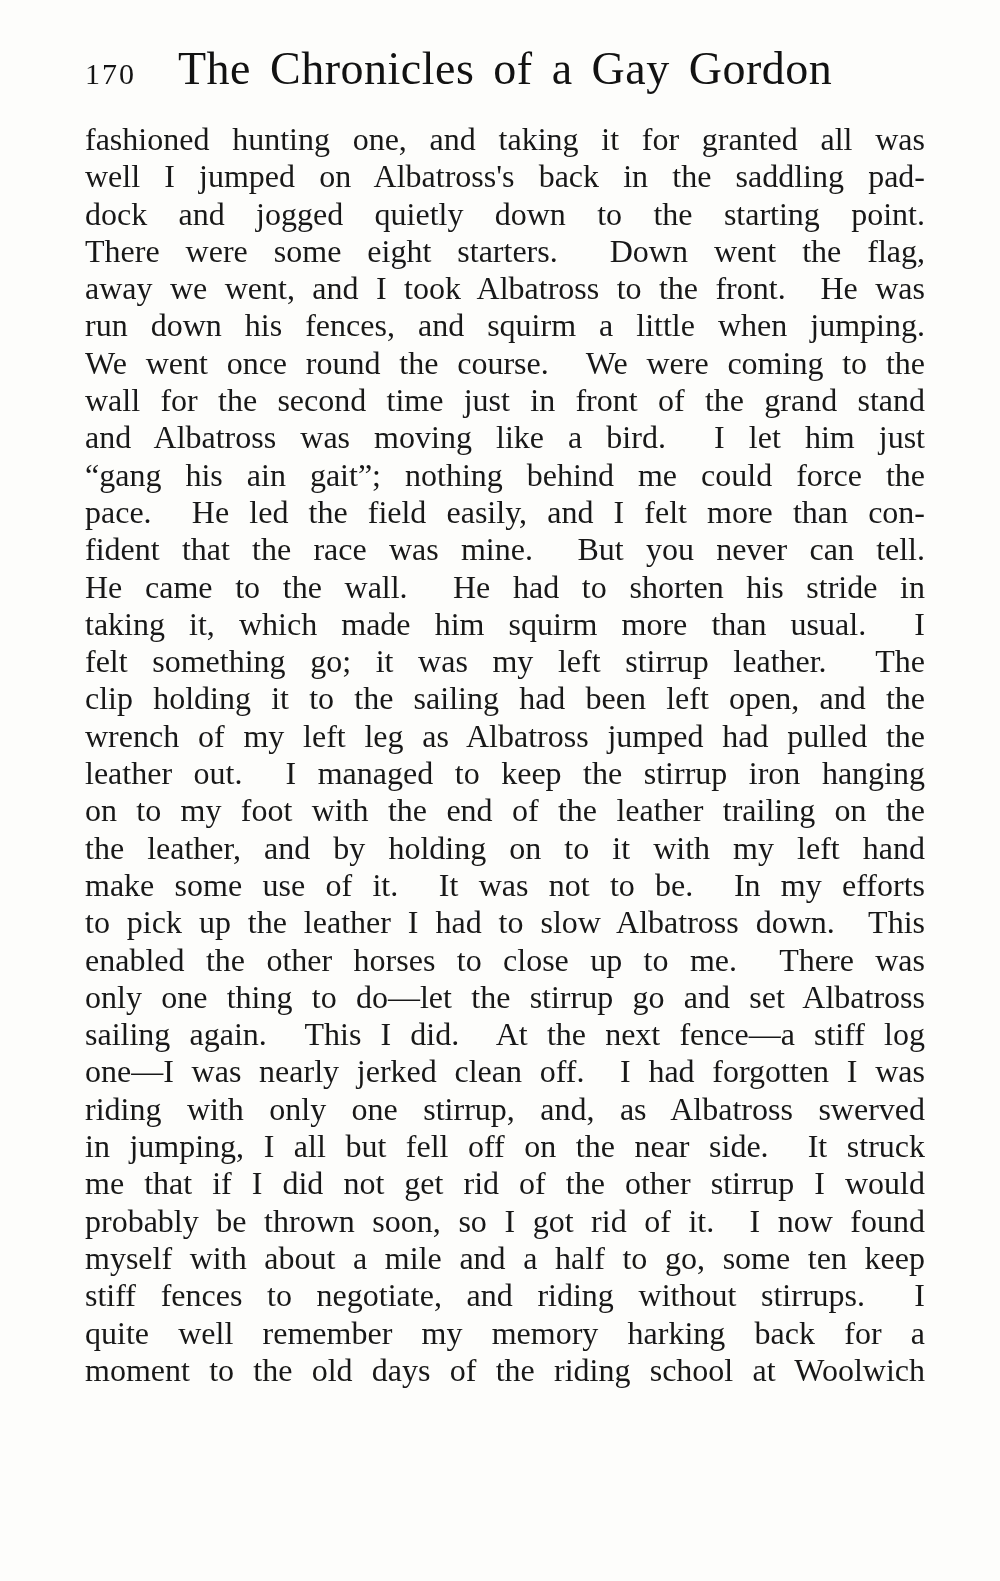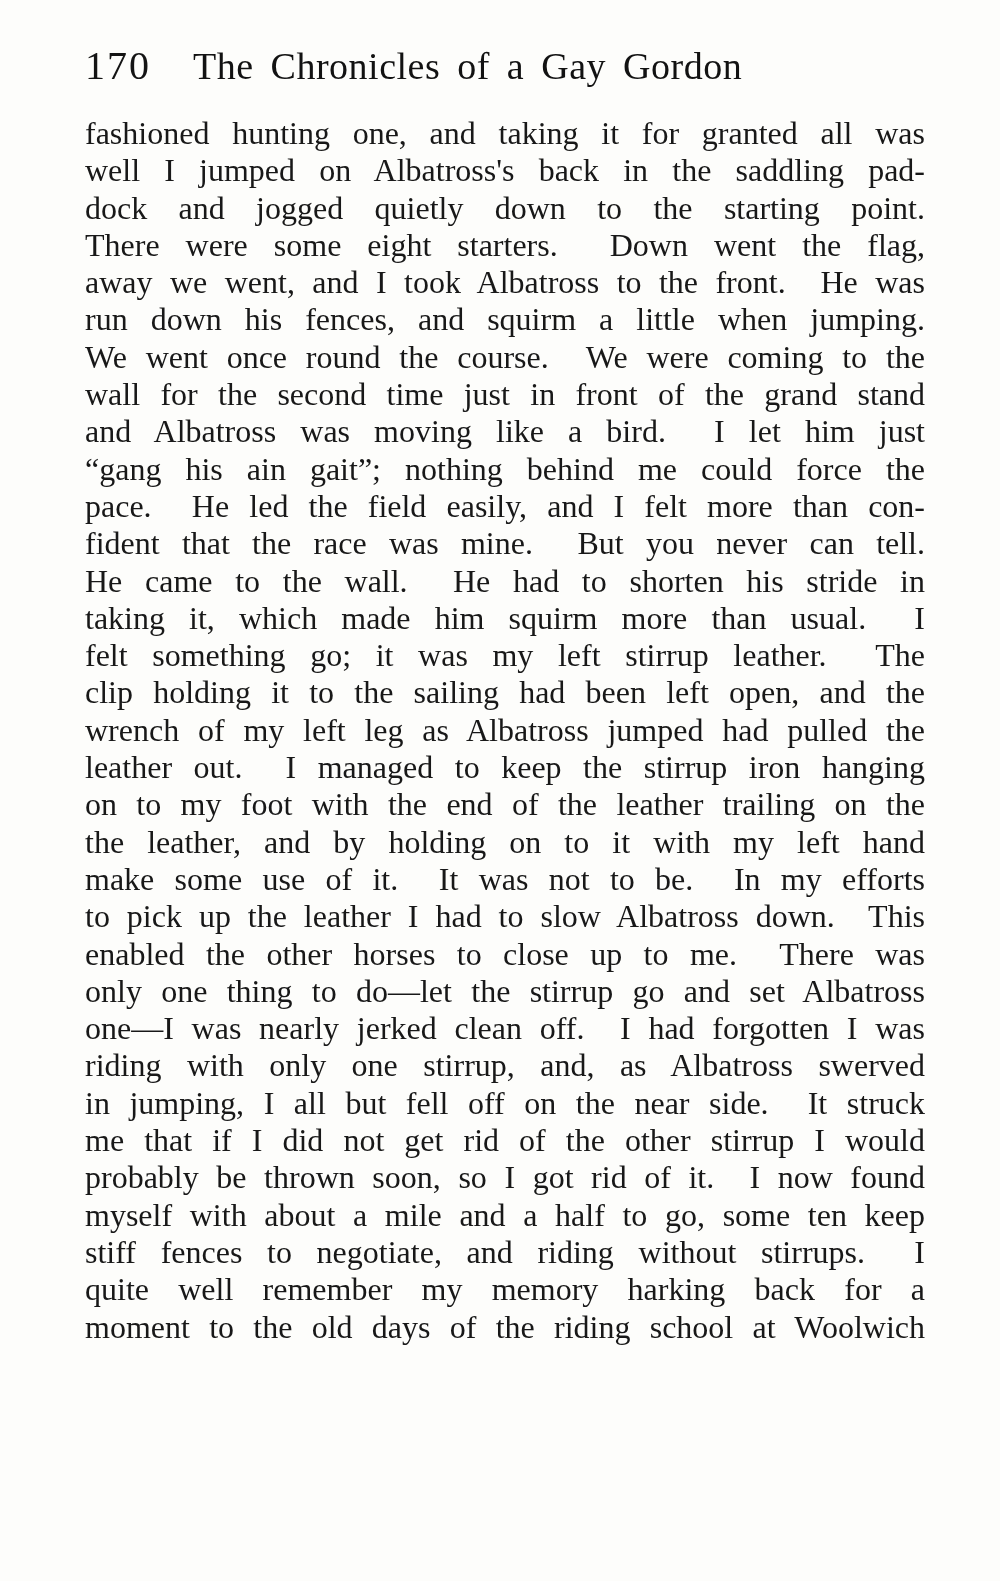--- a/index.html
+++ b/index.html
@@ -20,27 +20,27 @@
     box-sizing: border-box;
     padding: 46px 75px 0 85px;
   }
   .running-header {
     display: flex;
     align-items: baseline;
     line-height: 1;
     white-space: nowrap;
   }
   .page-number {
-    font-size: 40px;
+    font-size: 30px;
     letter-spacing: 2px;
     margin-right: 42px;
     color: #141414;
   }
   .page-title {
-    font-size: 38px;
+    font-size: 46px;
     font-weight: 400;
     margin: 0;
     word-spacing: 7px;
     letter-spacing: 0.5px;
     color: #121212;
   }
   .body-text {
     margin-top: 29px;
     width: 840px;
   }
@@ -80,20 +80,21 @@
       <div class="line">felt something go; it was my left stirrup leather.  The</div>
       <div class="line">clip holding it to the sailing had been left open, and the</div>
       <div class="line">wrench of my left leg as Albatross jumped had pulled the</div>
       <div class="line">leather out.  I managed to keep the stirrup iron hanging</div>
       <div class="line">on to my foot with the end of the leather trailing on the</div>
       <div class="line">the leather, and by holding on to it with my left hand</div>
       <div class="line">make some use of it.  It was not to be.  In my efforts</div>
       <div class="line">to pick up the leather I had to slow Albatross down.  This</div>
       <div class="line">enabled the other horses to close up to me.  There was</div>
       <div class="line">only one thing to do—let the stirrup go and set Albatross</div>
+      <div class="line">sailing again.  This I did.  At the next fence—a stiff log</div>
       <div class="line">one—I was nearly jerked clean off.  I had forgotten I was</div>
       <div class="line">riding with only one stirrup, and, as Albatross swerved</div>
       <div class="line">in jumping, I all but fell off on the near side.  It struck</div>
       <div class="line">me that if I did not get rid of the other stirrup I would</div>
       <div class="line">probably be thrown soon, so I got rid of it.  I now found</div>
       <div class="line">myself with about a mile and a half to go, some ten keep</div>
       <div class="line">stiff fences to negotiate, and riding without stirrups.  I</div>
       <div class="line">quite well remember my memory harking back for a</div>
       <div class="line">moment to the old days of the riding school at Woolwich</div>
     </div>

